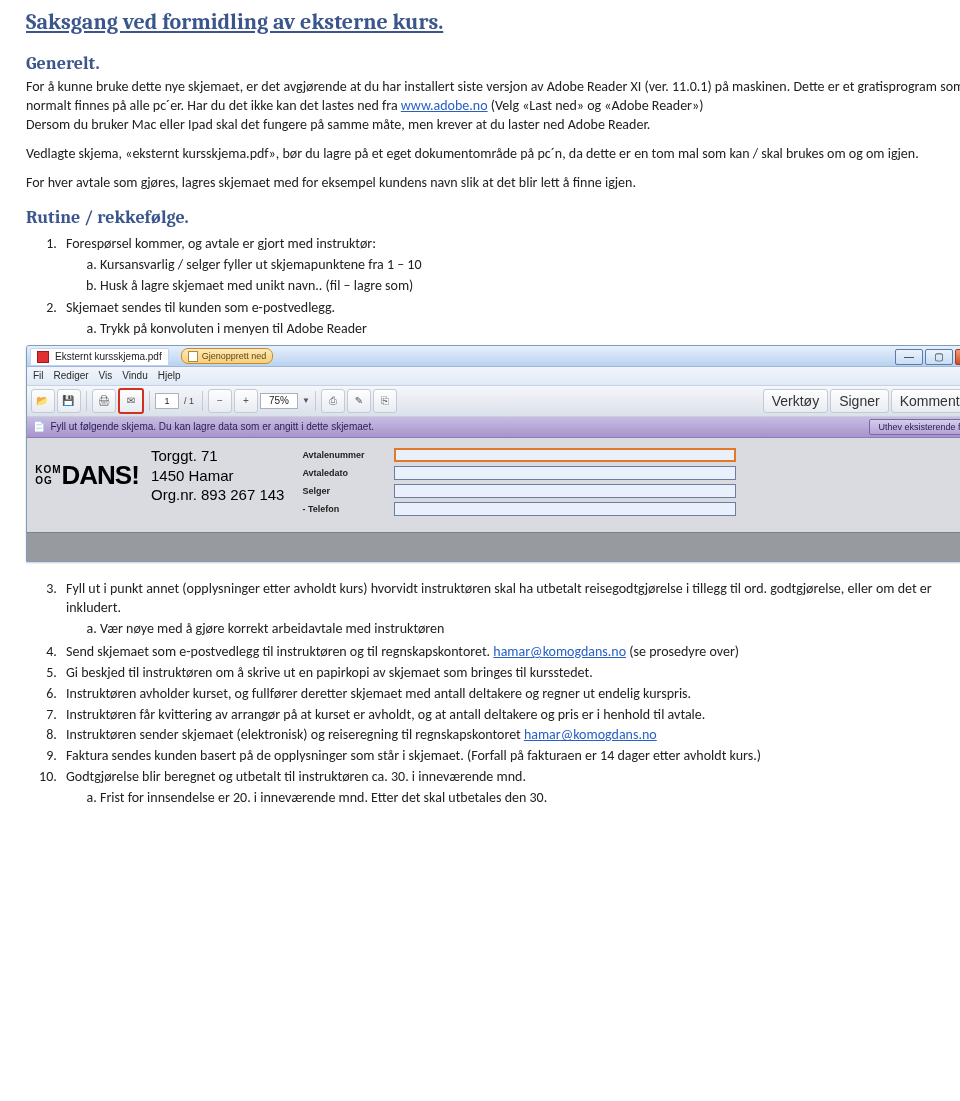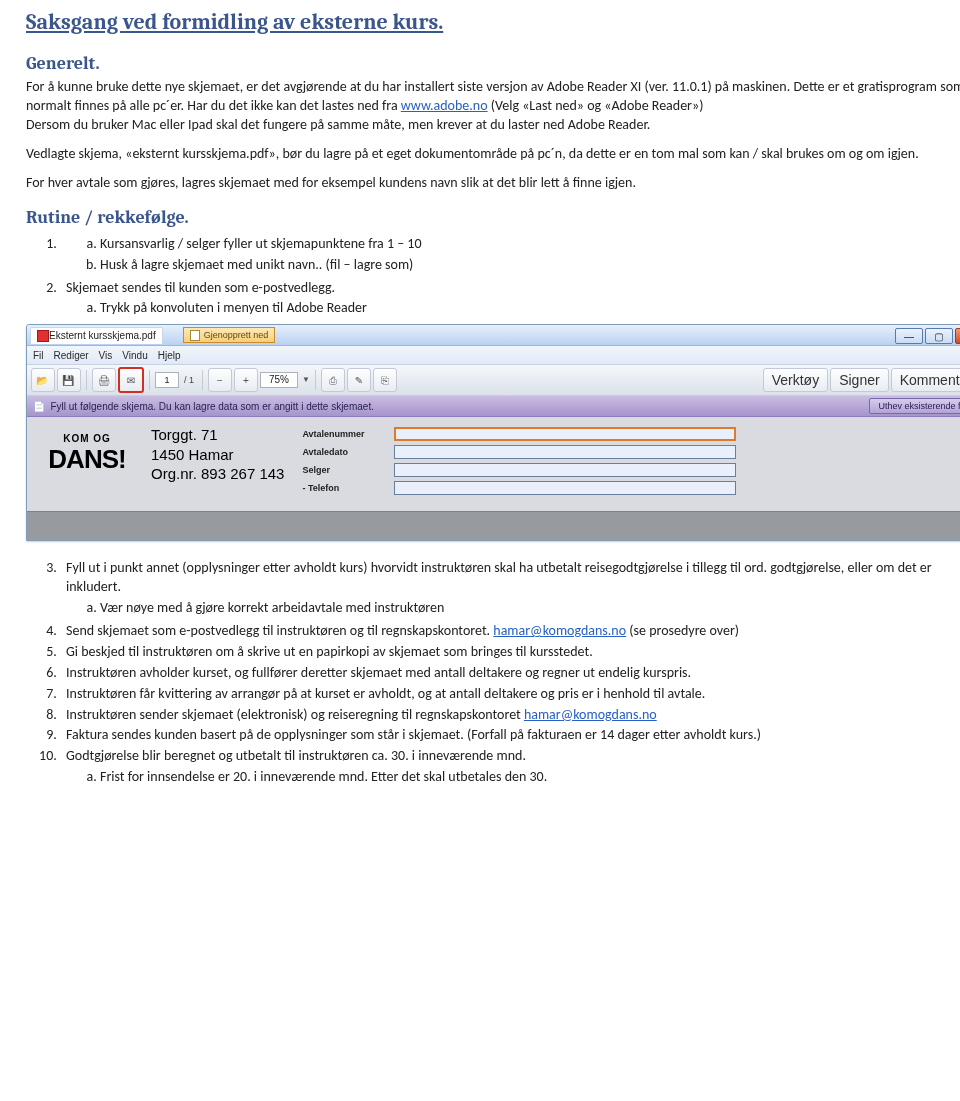--- a/index.html
+++ b/index.html
@@ -8,39 +8,39 @@
   h2{font-family:Cambria,Georgia,serif;font-size:18px;color:#3a568c;font-weight:700;margin:14px 0 2px}
   p{margin:0 0 10px}
   a.fake{color:#2860c5;text-decoration:underline}
   ol.main{margin:4px 0 0 34px;padding:0}
   ol.main>li{margin:2px 0 2px 0;padding-left:6px}
   ol.sub{list-style:lower-alpha;margin:2px 0 4px 34px;padding:0}
   ol.sub>li{margin:2px 0}
   
   .app{margin:6px 0 18px;border:1px solid #7f9db9;border-radius:3px 3px 0 0;font-family:"Segoe UI",Arial,sans-serif;font-size:10px;box-shadow:0 1px 2px rgba(0,0,0,.2)}
   .titlebar{height:20px;background:linear-gradient(#e6f0fb,#b9d2f1);display:flex;align-items:center;border-bottom:1px solid #9fb6d6;border-radius:3px 3px 0 0}
-  .tabfile{display:flex;align-items:center;height:16px;background:#fff;border:1px solid #c7d6ea;border-bottom:none;border-radius:2px 2px 0 0;margin-left:3px;padding:0 6px;gap:0}
+  .tabfile{display:flex;align-items:center;height:16px;background:#fff;border:1px solid #c7d6ea;border-bottom:none;border-radius:2px 2px 0 0;margin-left:3px;padding:0 6px;gap:6px}
   .pdfico{width:10px;height:10px;background:#e03030;border:1px solid #a01818}
   .winbtns{margin-left:auto;display:flex}
   .wbtn{width:26px;height:14px;margin:2px 2px 0 0;border:1px solid #5a7aa8;border-radius:2px;display:flex;align-items:center;justify-content:center;background:linear-gradient(#eaf2fd,#c9ddf5)}
   .wclose{background:linear-gradient(#f29a7a,#d14a20);border-color:#a33a18;color:#fff}
-  .open{margin-left:20px;height:14px;padding:0 6px;border:1px solid #cc8b2b;border-radius:0;background:linear-gradient(#ffe9b8,#f7cf79);display:flex;align-items:center;gap:4px;color:#5a4a1a;font-size:9px}
+  .open{margin-left:12px;height:14px;padding:0 6px;border:1px solid #cc8b2b;border-radius:7px;background:linear-gradient(#ffe9b8,#f7cf79);display:flex;align-items:center;gap:4px;color:#5a4a1a;font-size:9px}
   .sheet{width:8px;height:9px;background:#fff;border:1px solid #aa8b3a}
   .menubar{height:18px;background:linear-gradient(#f2f6fb,#dfe9f6);display:flex;align-items:center;gap:10px;padding:0 6px;border-bottom:1px solid #c7d3e4;color:#2a2a2a}
   .toolbar{height:30px;background:linear-gradient(#f5f7fa,#dbe1ea);display:flex;align-items:center;padding:0 4px;gap:2px;border-bottom:1px solid #c7cfdb}
   .tbtn{width:22px;height:22px;border:1px solid #c3cad6;border-radius:3px;background:linear-gradient(#fdfefe,#e8ecf2);display:flex;align-items:center;justify-content:center;color:#555;position:relative}
   .sep{width:1px;height:20px;background:#c3cad6;margin:0 3px}
   .pagein{width:22px;height:14px;border:1px solid #aab2c0;background:#fff;text-align:center;font-size:9px;line-height:14px}
   .zoomin{width:36px;height:14px;border:1px solid #aab2c0;background:#fff;text-align:center;font-size:10px;line-height:14px}
   .spacer{flex:1}
   .rbtn{height:22px;border:1px solid #c3cad6;border-radius:3px;background:linear-gradient(#fdfefe,#e8ecf2);display:flex;align-items:center;padding:0 8px;gap:4px;color:#333;font-size:14px}
   .purplebar{height:20px;background:linear-gradient(#c9bde2,#a694cb);display:flex;align-items:center;color:#2b2156;font-size:10px;padding:0 6px;border-bottom:1px solid #8c7bbf}
   .pbtn{margin-left:auto;height:14px;padding:0 8px;border:1px solid #7a68ab;border-radius:2px;background:linear-gradient(#d6ccea,#b3a3d6);font-size:9px;display:flex;align-items:center}
   .content{height:78px;background:#d9dbe0;display:flex;gap:18px;padding:8px 14px}
-  .logo{width:92px;height:58px;display:flex;align-items:center;justify-content:center;flex-direction:column;color:#000}
+  .logo{width:92px;height:58px;display:flex;align-items:center;justify-content:center;flex-direction:row;color:#000}
   .logo .kom{font:700 10px Arial;letter-spacing:1px}
   .logo .dans{font:900 26px Arial;letter-spacing:-1px}
   .addr{font-size:15px;color:#000;line-height:1.3}
   .formblk{flex:1;display:flex;flex-direction:column;gap:4px;margin-top:2px}
   .frow{display:flex;align-items:center;gap:6px;font-size:9px}
   .frow label{width:86px;font-weight:700}
   .ffield{height:12px;border:1px solid #6a7e9f;background:#e9f0fc;flex:1;max-width:340px}
   .hilite{outline:2px solid #e07a2a;outline-offset:-2px}
   .redframe .tbtn.env{border:2px solid #d13020}
   .greybelow{height:28px;background:#979a9e;border-top:1px solid #7e8186}
@@ -57,20 +57,21 @@
     <a class="fake">www.adobe.no</a>
     <span> (Velg «Last ned» og «Adobe Reader»)</span><br>
     <span>Dersom du bruker Mac eller Ipad skal det fungere på samme måte, men krever at du laster ned Adobe Reader.</span>
   </p>
   <p>Vedlagte skjema, «eksternt kursskjema.pdf», bør du lagre på et eget dokumentområde på pc´n, da dette er en tom mal som kan / skal brukes om og om igjen.</p>
   <p>For hver avtale som gjøres, lagres skjemaet med for eksempel kundens navn slik at det blir lett å finne igjen.</p>
 
   <h2>Rutine / rekkefølge.</h2>
   <ol class="main">
     <li>
+      <span>Forespørsel kommer, og avtale er gjort med instruktør:</span>
       <ol class="sub">
         <li>Kursansvarlig / selger fyller ut skjemapunktene fra 1 – 10</li>
         <li>Husk å lagre skjemaet med unikt navn.. (fil – lagre som)</li>
       </ol>
     </li>
     <li>
       <span>Skjemaet sendes til kunden som e-postvedlegg.</span>
       <ol class="sub">
         <li>Trykk på konvoluten i menyen til Adobe Reader</li>
       </ol>

